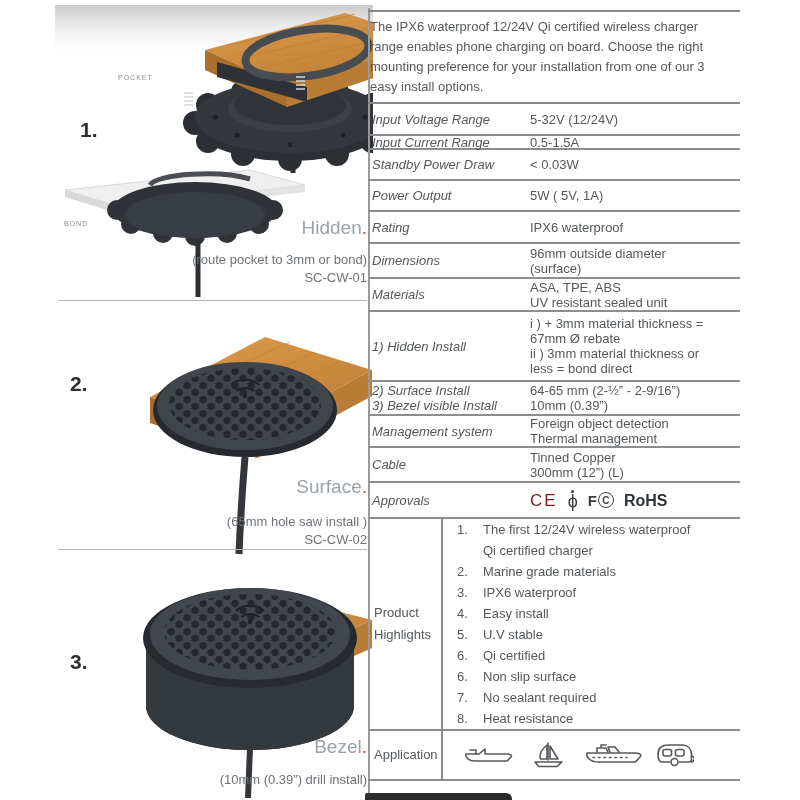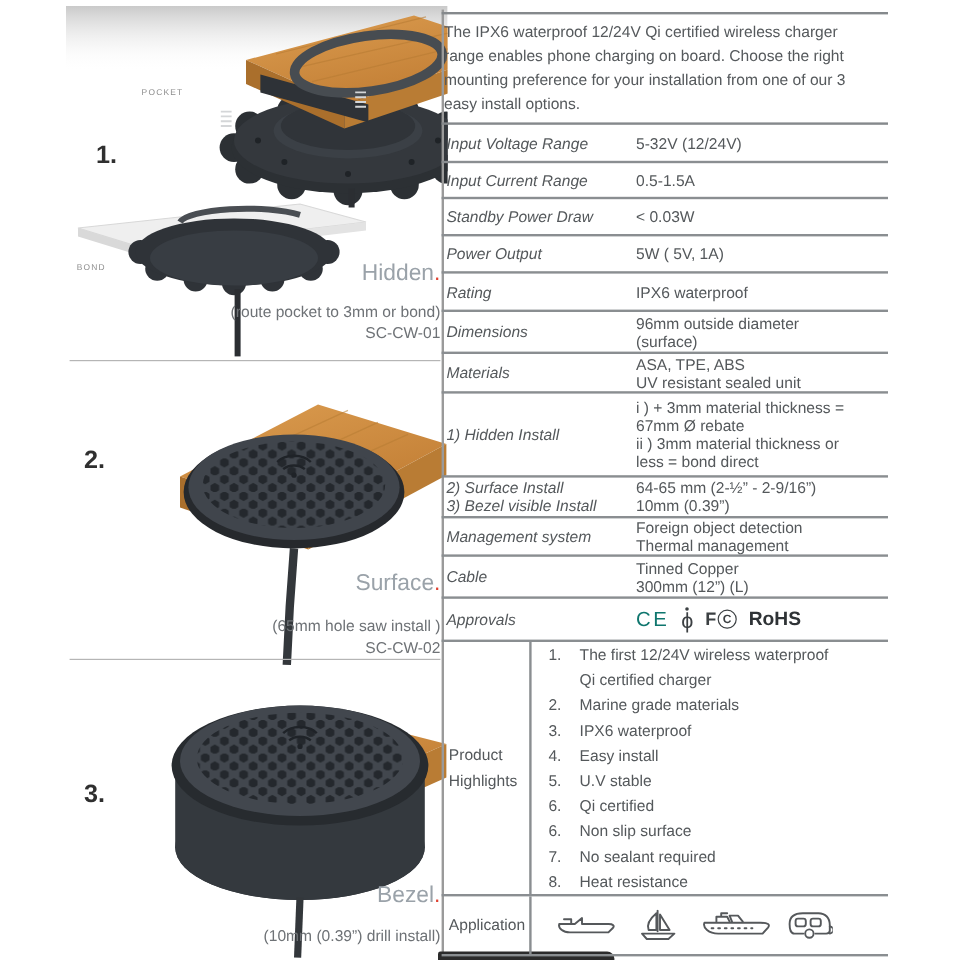--- a/index.html
+++ b/index.html
@@ -18,26 +18,26 @@
   .bottom-bar{position:absolute;left:365px;top:793px;width:147px;height:7px;background:#2b2b2b;
               border-radius:2px 6px 0 0;}
   
   .right-col{position:absolute;left:368px;top:0;width:372px;}
   .intro{margin-top:10px;border-top:2px solid #85898c;border-bottom:2px solid #85898c;
          padding:5px 0 5px 2px;font-size:13px;line-height:20px;white-space:pre-line;color:#55595c;}
   .srow{display:flex;align-items:center;border-bottom:2px solid #8a8e91;box-sizing:border-box;
         font-size:13px;line-height:15px;}
   .srow .lbl{width:158px;flex:none;padding-left:4px;white-space:pre-line;font-style:italic;}
   .srow .val{flex:1;white-space:pre-line;}
-  .h32{height:32px}.h30{height:30px}.h31{height:31px}.h35{height:35px}
+  .h32{height:32px}.h30{height:14px}.h31{height:31px}.h35{height:35px}
   .h33{height:33px}.h70{height:70px}.h34{height:34px}.h36{height:36px}
   .h212{height:212px}.h50{height:50px}
   
   .marks{flex:1;display:flex;align-items:center;gap:10px;}
-  .mark-ce{font-size:17px;letter-spacing:2px;font-weight:500;color:#0f766e;}
+  .mark-ce{font-size:17px;letter-spacing:2px;font-weight:500;color:#7f1d1d;}
   .mark-qi{font-size:18px;color:#3c4043;position:relative;padding-top:2px;}
   .mark-qi::before{content:"";position:absolute;top:-2px;left:50%;margin-left:-1.5px;
                    width:3px;height:3px;border-radius:50%;background:#3c4043;}
   .mark-fcc{font-size:15px;font-weight:bold;color:#3c4043;display:inline-flex;align-items:center;}
   .mark-fcc .cc{display:inline-flex;width:14px;height:14px;border:1.5px solid #3c4043;border-radius:50%;
                 align-items:center;justify-content:center;font-size:10px;margin-left:1px;}
   .mark-rohs{font-size:16px;font-weight:bold;color:#2f3336;}
   
   .col-lbl{width:75px;flex:none;align-self:stretch;display:flex;align-items:center;
            border-right:2px solid #8a8e91;padding-left:6px;box-sizing:border-box;white-space:pre-line;

